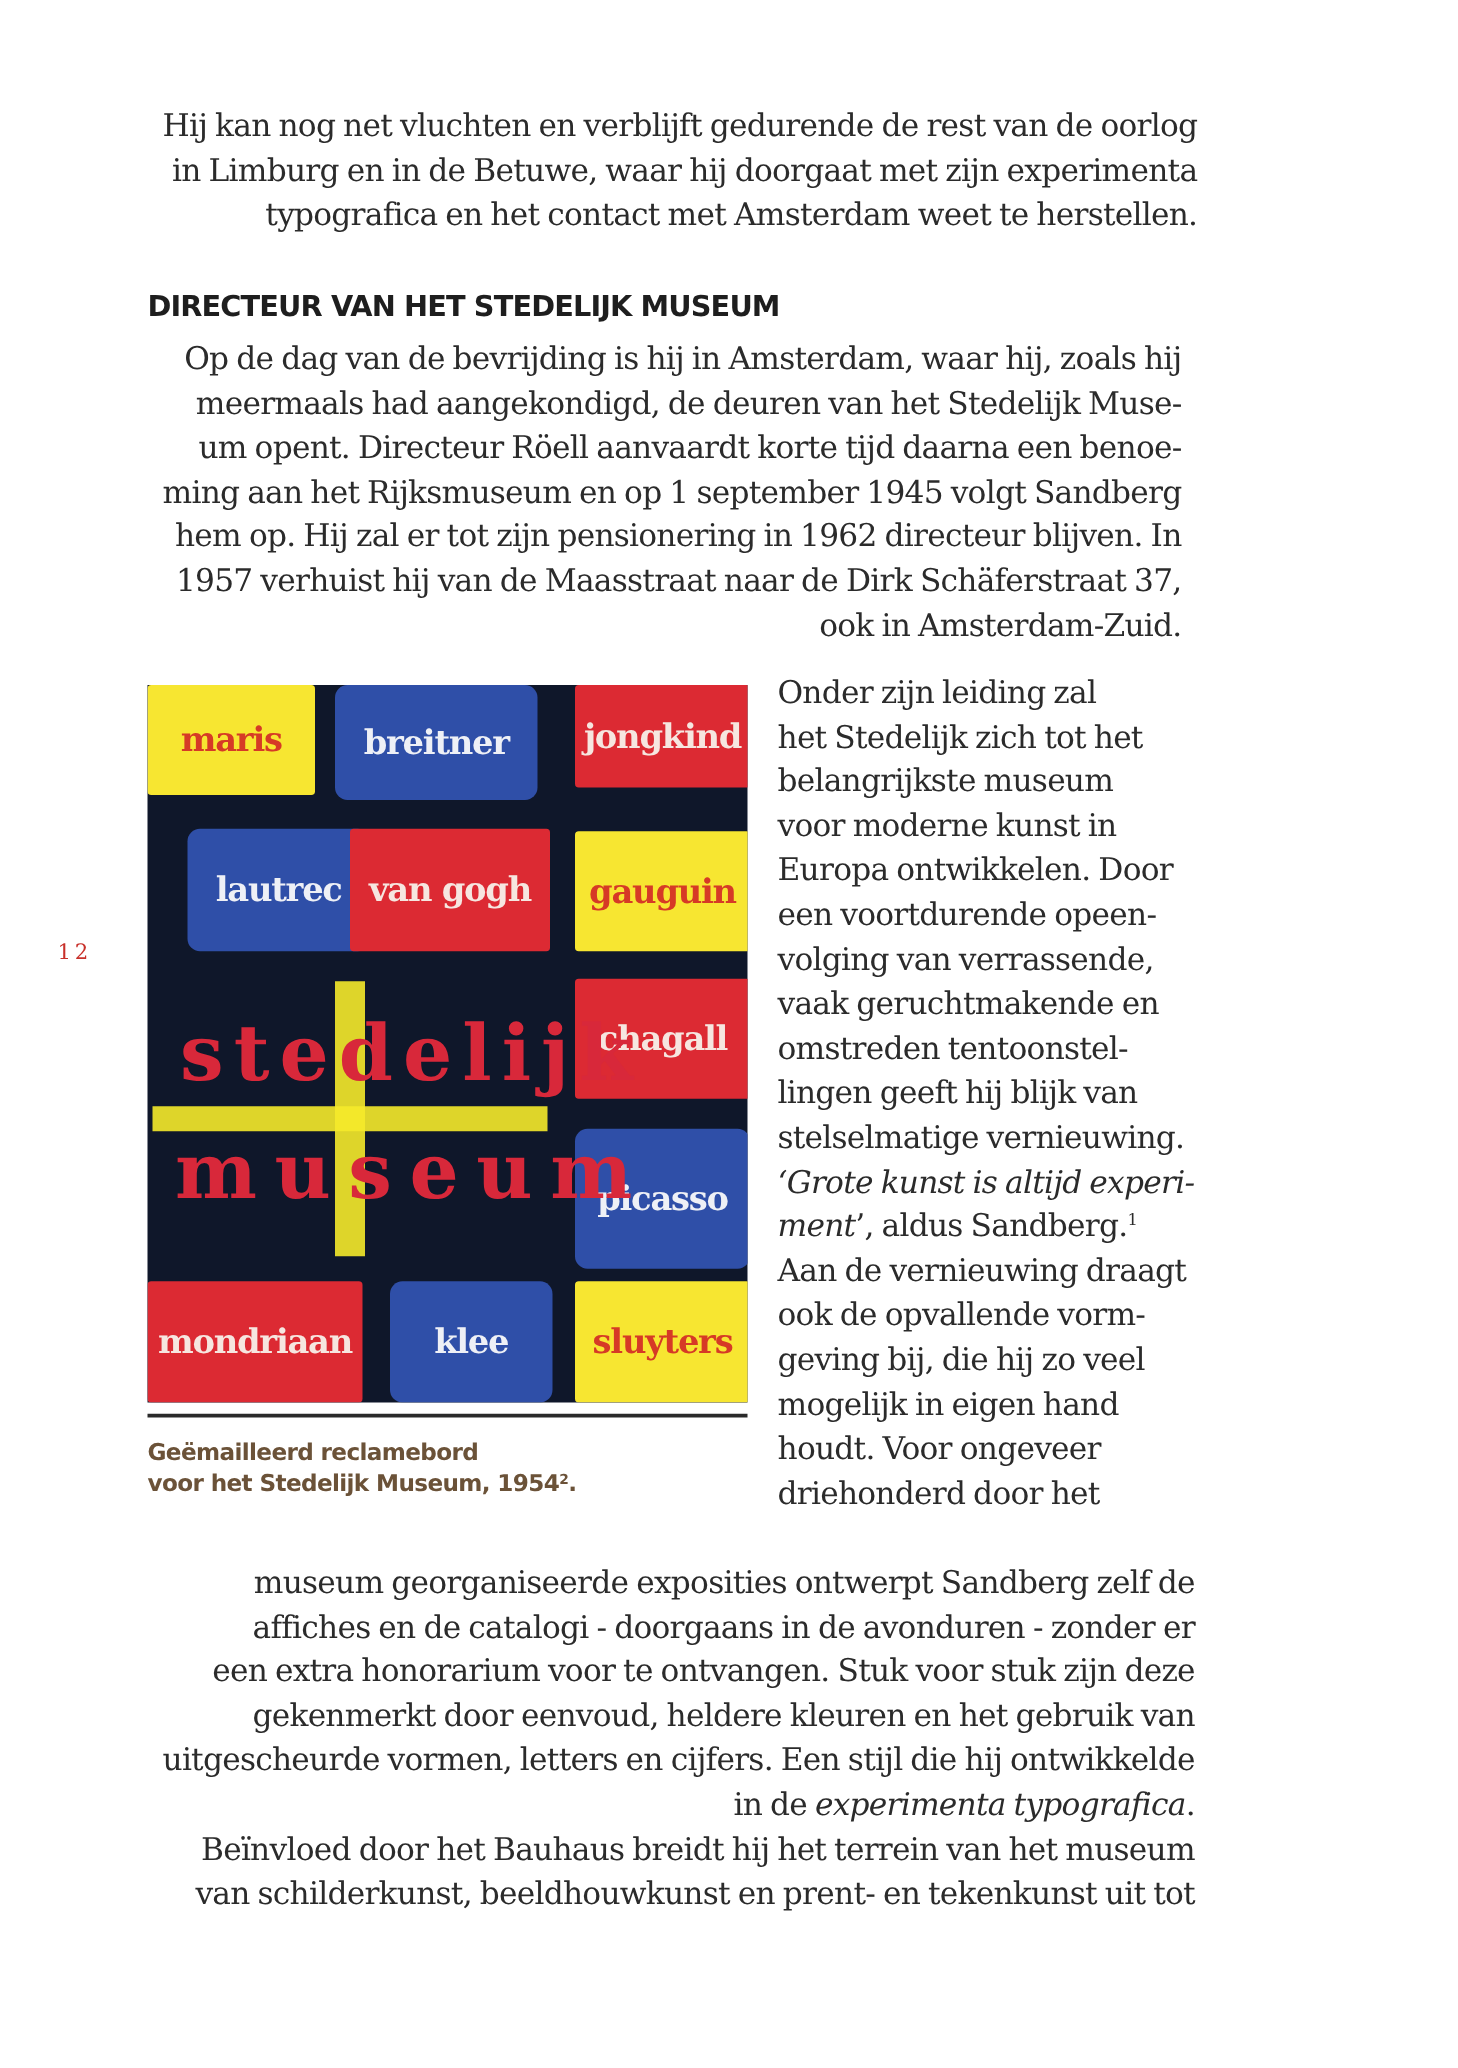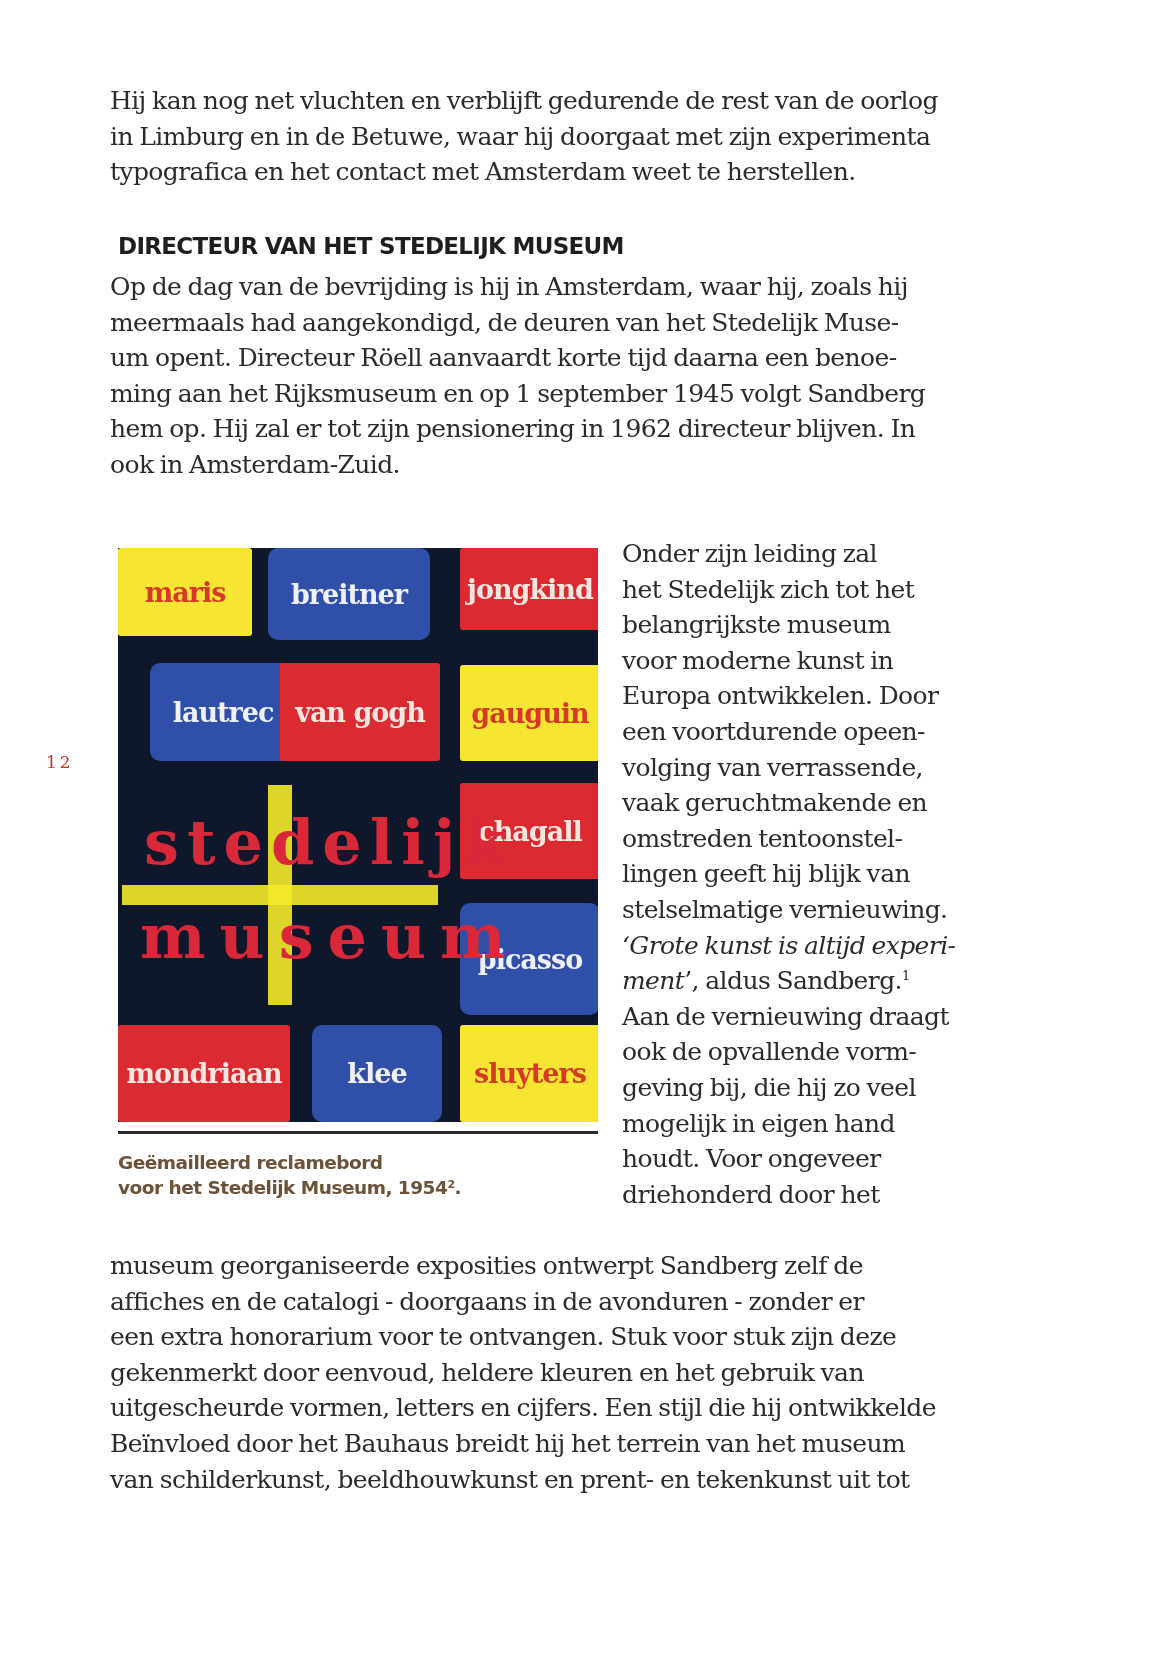--- a/index.html
+++ b/index.html
@@ -11,21 +11,21 @@
     .text {
       font-family: "DejaVu Serif", "Liberation Serif", serif;
       font-size: 25px;
       line-height: 35.6px;
       letter-spacing: -0.6px;
       word-spacing: -1px;
       color: #2b2b2b;
       white-space: nowrap;
     }
     .line { display: block; height: 35.6px; }
-    .block { position: absolute; left: 110px; }
+    .block { position: absolute; left: 130px; text-align: right; }
     #intro { top: 83px; }
     #heading {
       position: absolute; left: 118px; top: 233px;
       font-family: "DejaVu Sans", "Liberation Sans", sans-serif;
       font-weight: bold; font-size: 23px; letter-spacing: -0.7px;
       color: #1e1e1e; white-space: nowrap;
     }
     #para1 { top: 269px; }
     #side { position: absolute; left: 622px; top: 536px; }
     #para2 { top: 1248px; }
@@ -80,20 +80,21 @@
 </div>
 
 <div id="heading">DIRECTEUR VAN HET STEDELIJK MUSEUM</div>
 
 <div id="para1" class="block text">
   <span class="line">Op de dag van de bevrijding is hij in Amsterdam, waar hij, zoals hij</span>
   <span class="line">meermaals had aangekondigd, de deuren van het Stedelijk Muse-</span>
   <span class="line">um opent. Directeur Röell aanvaardt korte tijd daarna een benoe-</span>
   <span class="line">ming aan het Rijksmuseum en op 1 september 1945 volgt Sandberg</span>
   <span class="line">hem op. Hij zal er tot zijn pensionering in 1962 directeur blijven. In</span>
+  <span class="line">1957 verhuist hij van de Maasstraat naar de Dirk Schäferstraat 37,</span>
   <span class="line">ook in Amsterdam-Zuid.</span>
 </div>
 
 <div id="poster">
   <div class="tile yellow" style="left:0;top:0;width:134px;height:88px;">maris</div>
   <div class="tile blue" style="left:150px;top:0;width:162px;height:92px;">breitner</div>
   <div class="tile red" style="left:342px;top:0;width:140px;height:82px;">jongkind</div>
 
   <div class="tile blue" style="left:0;top:115px;width:146px;height:98px;margin-left:32px;">lautrec</div>
   <div class="tile red" style="left:162px;top:115px;width:160px;height:98px;">van gogh</div>
@@ -138,15 +139,16 @@
   <span class="line">houdt. Voor ongeveer</span>
   <span class="line">driehonderd door het</span>
 </div>
 
 <div id="para2" class="block text">
   <span class="line">museum georganiseerde exposities ontwerpt Sandberg zelf de</span>
   <span class="line">affiches en de catalogi - doorgaans in de avonduren - zonder er</span>
   <span class="line">een extra honorarium voor te ontvangen. Stuk voor stuk zijn deze</span>
   <span class="line">gekenmerkt door eenvoud, heldere kleuren en het gebruik van</span>
   <span class="line">uitgescheurde vormen, letters en cijfers. Een stijl die hij ontwikkelde</span>
+  <span class="line"><span>in de </span><span class="italic">experimenta typografica</span><span>.</span></span>
   <span class="line">Beïnvloed door het Bauhaus breidt hij het terrein van het museum</span>
   <span class="line">van schilderkunst, beeldhouwkunst en prent- en tekenkunst uit tot</span>
 </div>
 
 </body></html>

